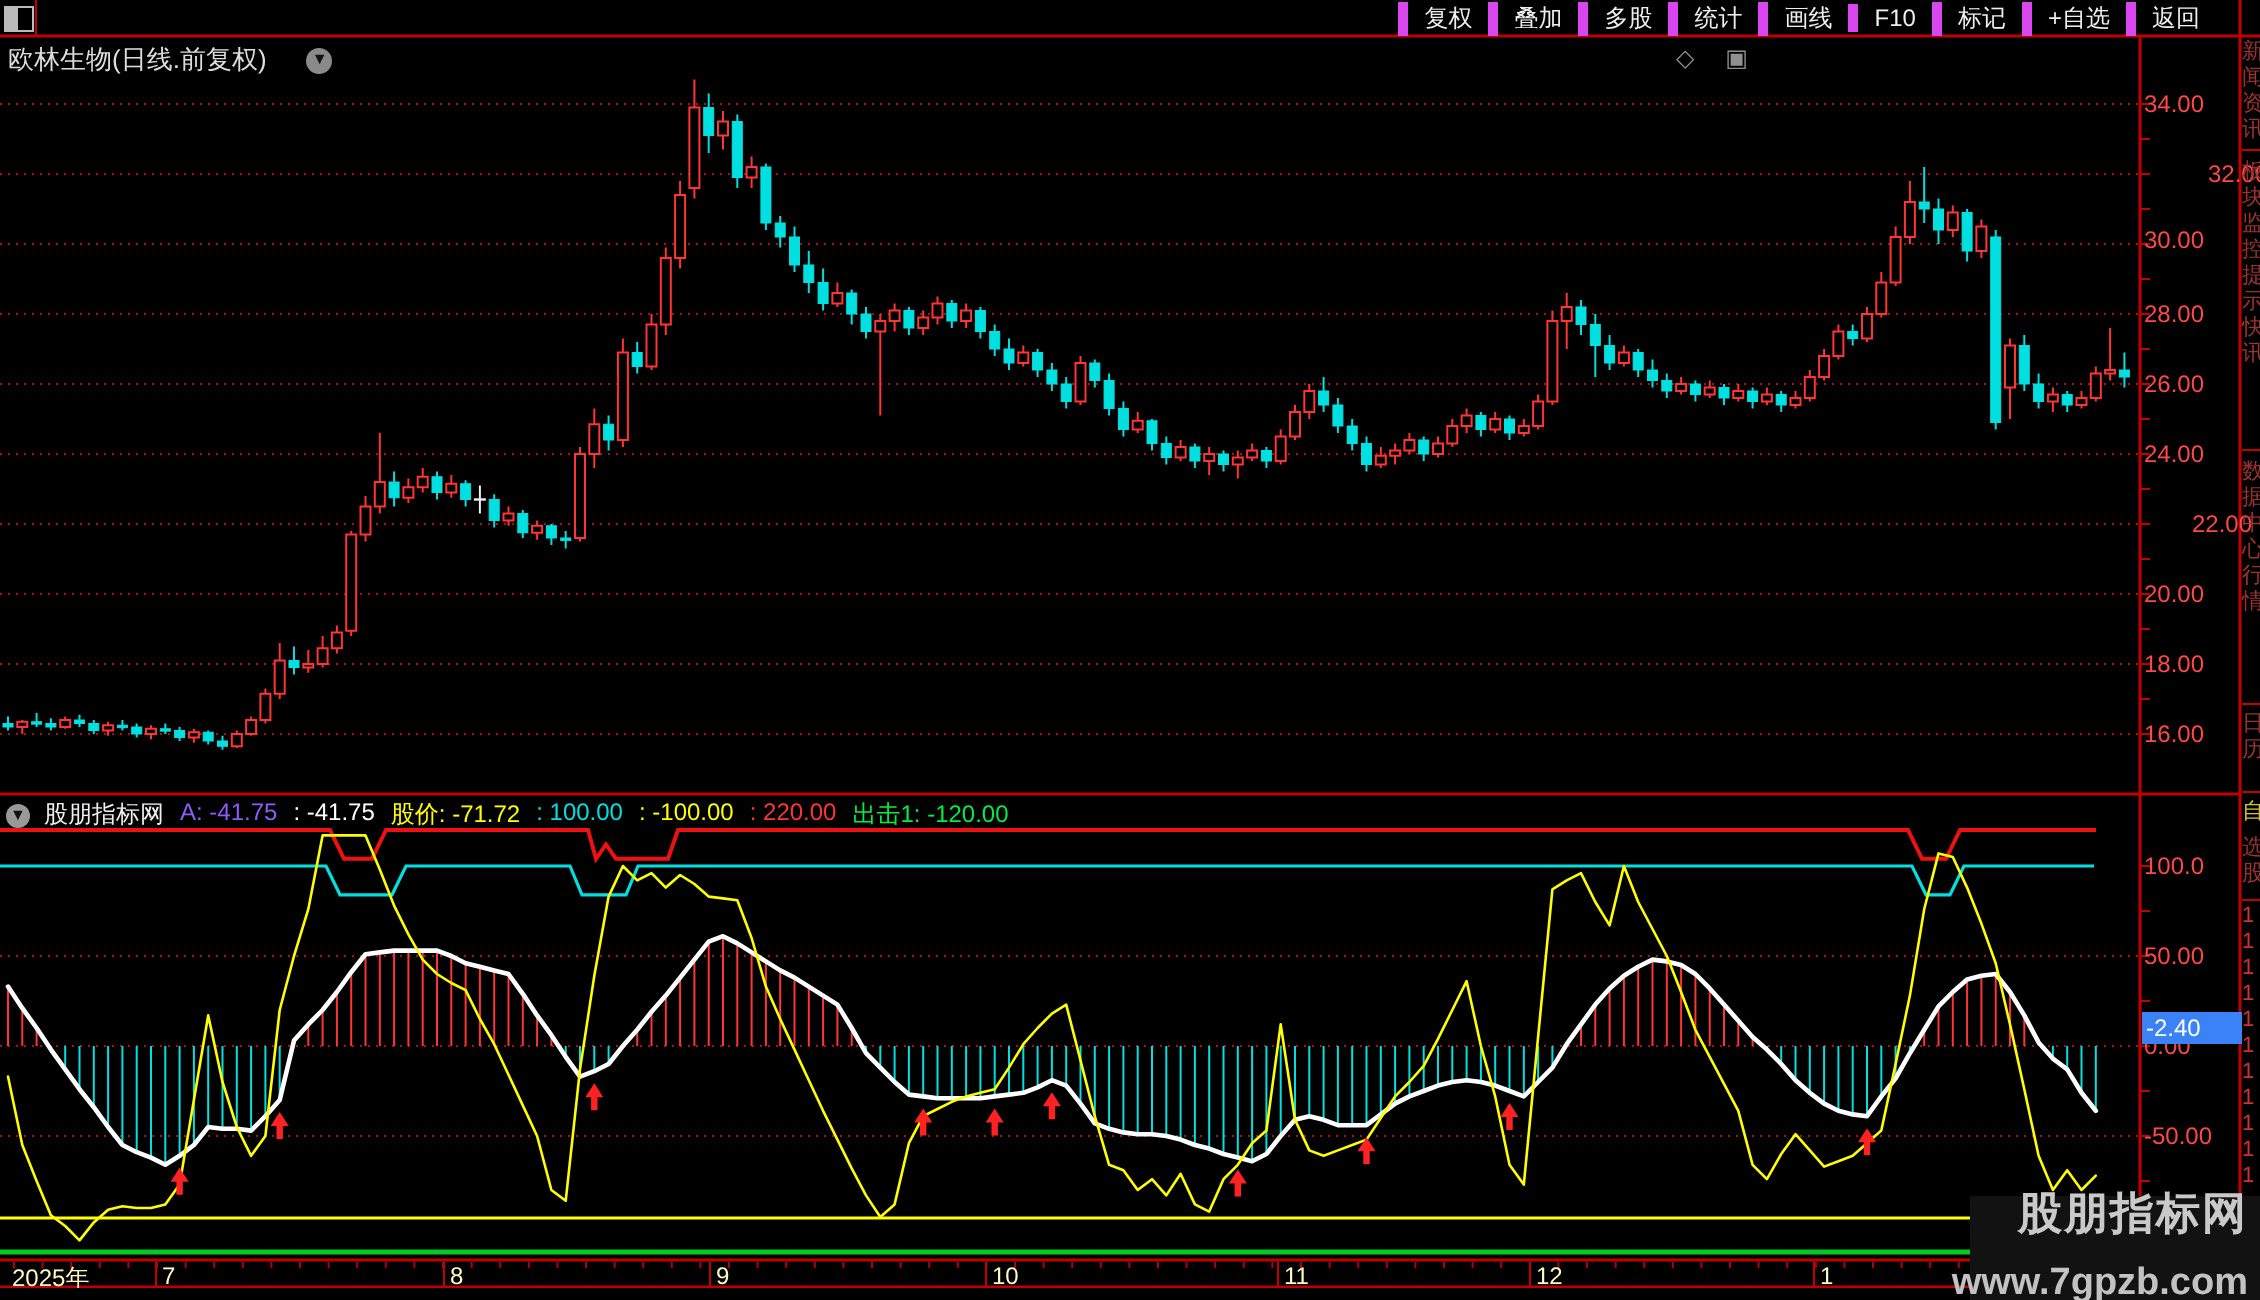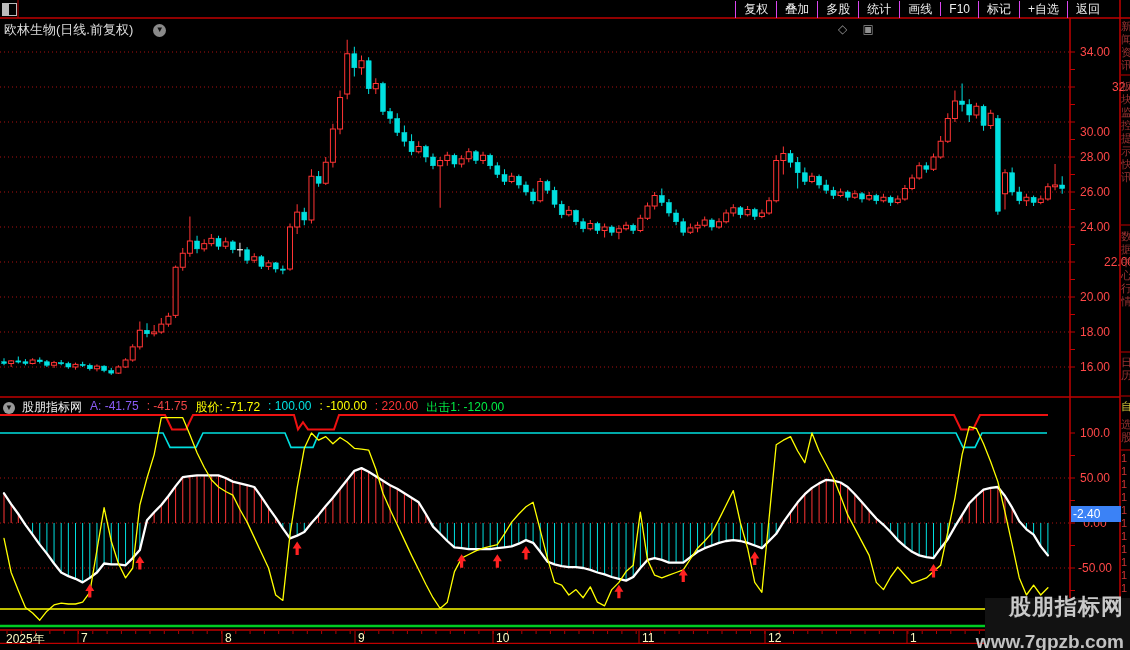--- a/index.html
+++ b/index.html
@@ -6,29 +6,29 @@
   .screen{position:relative;width:1130px;height:650px;background:#000;overflow:hidden;
           font-family:"Liberation Sans","DejaVu Sans",sans-serif;}
   svg.layer{position:absolute;left:0;top:0;z-index:1;pointer-events:none;}
   .toolbar{position:absolute;left:0;top:0;width:1130px;height:18px;z-index:2;display:flex;align-items:center;}
   .tb-icon{width:13px;height:11px;border:1px solid #bbb;margin:0 10px 0 2px;position:relative;}
   .tb-icon::after{content:"";position:absolute;left:0;top:0;width:6px;height:11px;background:#bbb;}
   .tb-left{display:flex;gap:12px;font-size:12px;color:#ddd;align-items:center;}
   .tb-left .item{cursor:default;white-space:nowrap;}
   .tb-left .active{color:#00e0e0;}
   .tb-right{margin-left:auto;display:flex;font-size:12px;color:#eee;height:18px;align-items:center;margin-right:22px;}
-  .tb-right .item{padding:0 8px;border-left:1px solid #d946ef;white-space:nowrap;}
+  .tb-right .item{padding:0 8px;border-left:5px solid #d946ef;white-space:nowrap;}
   .title-row{position:absolute;left:4px;top:21px;z-index:2;display:flex;align-items:center;gap:20px;
              color:#ddd;font-size:13px;}
   .circle-ic{width:13px;height:13px;border-radius:50%;background:#8a8a8a;display:inline-flex;
              align-items:center;justify-content:center;color:#111;font-size:8px;line-height:1;}
   .title-icons{position:absolute;left:838px;top:22px;z-index:2;color:#909090;font-size:12px;letter-spacing:6px;}
   .ind-header{position:absolute;left:3px;top:399px;z-index:2;display:flex;align-items:center;gap:7px;
               font-size:12px;white-space:nowrap;}
-  .axis-label{position:absolute;left:1072px;width:46px;text-align:center;font-size:12px;color:#ff4848;z-index:2;}
+  .axis-label{position:absolute;left:1072px;width:46px;text-align:left;font-size:12px;color:#ff4848;z-index:2;}
   .value-box{position:absolute;left:1071px;top:506px;width:48px;height:16px;background:#3b82f6;color:#fff;
              font-size:12px;line-height:16px;padding-left:2px;z-index:3;}
   .date-axis{position:absolute;left:0;top:631px;width:1120px;height:13px;z-index:2;font-size:12px;color:#fef9c3;}
   .date-axis .yr{position:absolute;left:6px;top:0;}
   .date-axis .mo{position:absolute;top:0;}
   .watermark{position:absolute;left:985px;top:598px;width:145px;height:52px;background:#121212;z-index:3;
              display:flex;flex-direction:column;align-items:flex-end;justify-content:center;padding-right:6px;box-sizing:border-box;}
   .wm1{font-size:22px;font-weight:bold;color:#c9c9c9;line-height:24px;letter-spacing:1px;}
   .wm2{font-size:19px;font-weight:bold;color:#c2c2c2;line-height:22px;margin-top:12px;}
   .right-strip{position:absolute;left:1121px;top:0;width:9px;height:650px;z-index:2;overflow:hidden;}
@@ -707,33 +707,33 @@
     <span class="circle-ic">▼</span>
   </div>
 
   <div class="title-icons">◇ ▣</div>
 
   <div class="ind-header">
     <span class="circle-ic" style="width:12px;height:12px;background:#999;">▼</span>
     <span id="ind-header-segs" style="display:flex;gap:8px;">
         <span style="color: rgb(240, 240, 240);">股朋指标网</span>
         <span style="color: #8b5cf6;">A: -41.75</span>
-        <span style="color: #ef4444;">: -41.75</span>
+        <span style="color: #ffffff;">: -41.75</span>
         <span style="color: rgb(255, 255, 0);">股价: -71.72</span>
         <span style="color: rgb(0, 224, 224);">: 100.00</span>
         <span style="color: rgb(255, 255, 0);">: -100.00</span>
         <span style="color: rgb(255, 52, 52);">: 220.00</span>
         <span style="color: rgb(0, 238, 68);">出击1: -120.00</span>
       </span>
   </div>
 
   <div id="main-axis-labels">
       <div class="axis-label" style="top: 45px;">34.00</div>
       <div class="axis-label" style="top: 80px; padding-left: 32px;">32.00</div>
-      <div class="axis-label" style="top: 125px;">30.00</div>
+      <div class="axis-label" style="top: 113px;">30.00</div>
       <div class="axis-label" style="top: 150px;">28.00</div>
       <div class="axis-label" style="top: 185px;">26.00</div>
       <div class="axis-label" style="top: 220px;">24.00</div>
       <div class="axis-label" style="top: 255px; padding-left: 24px;">22.00</div>
       <div class="axis-label" style="top: 290px;">20.00</div>
       <div class="axis-label" style="top: 325px;">18.00</div>
       <div class="axis-label" style="top: 360px;">16.00</div>
     </div>
   <div id="ind-axis-labels">
       <div class="axis-label" style="top: 426px;">100.0</div>

